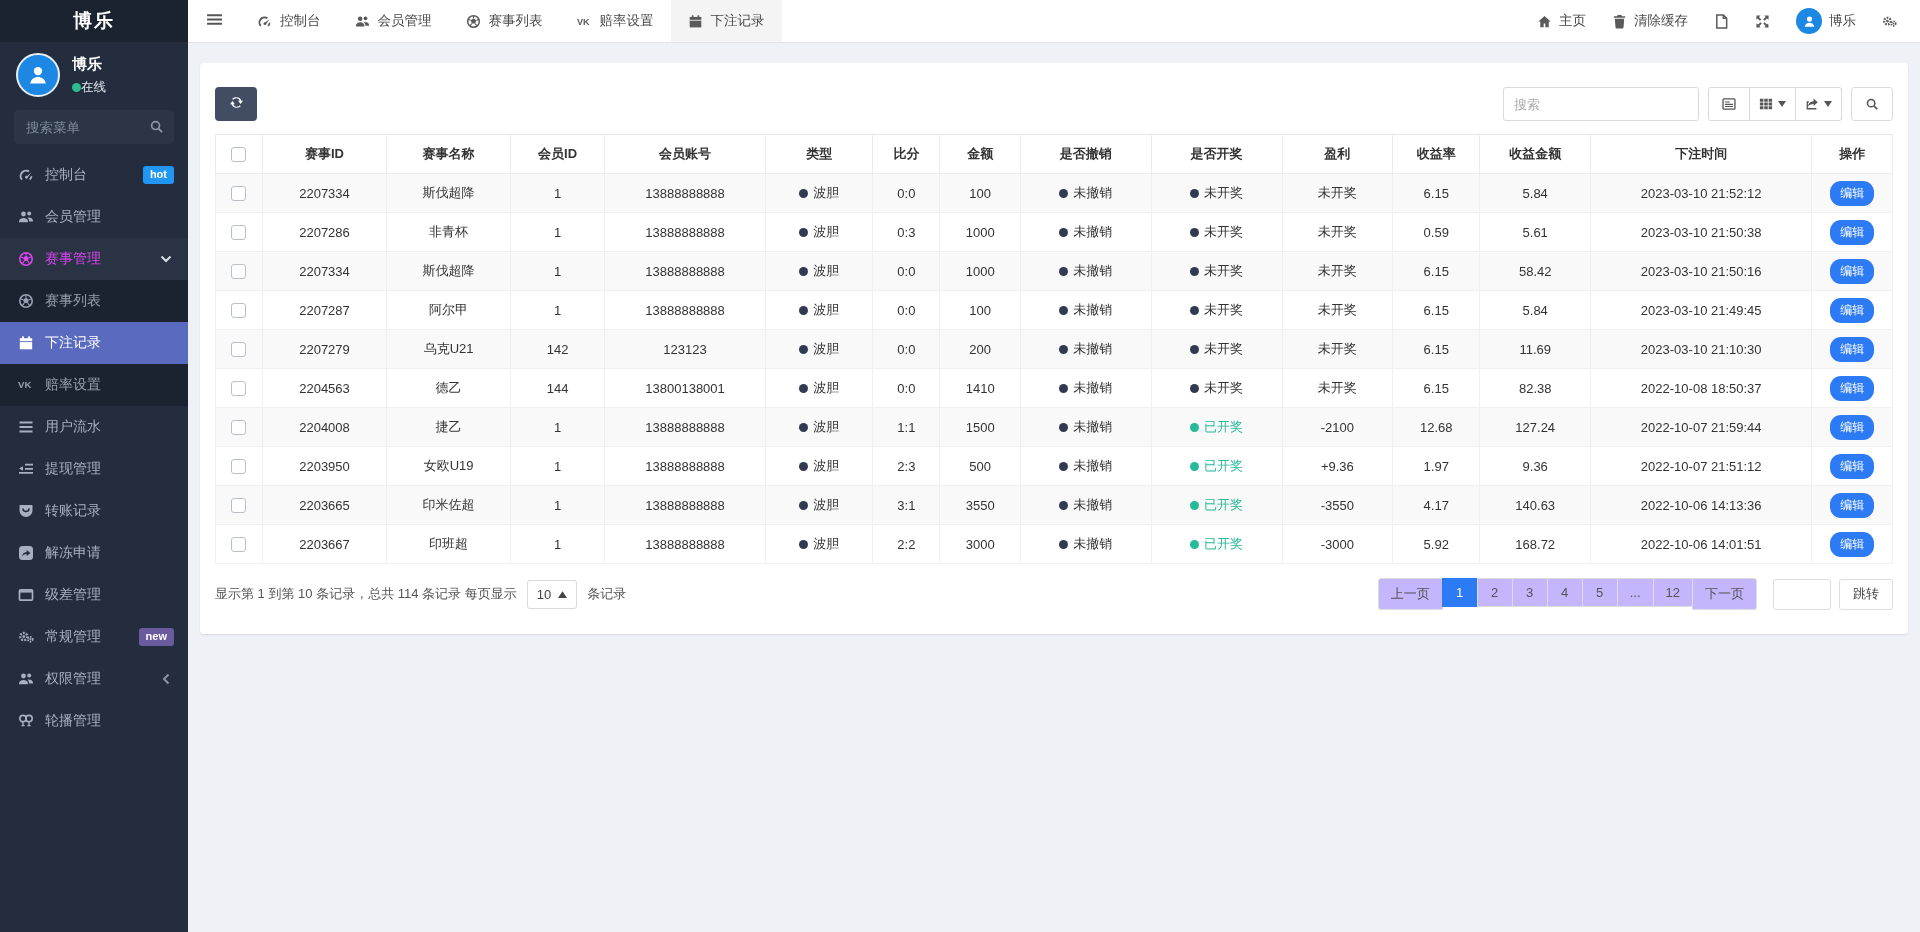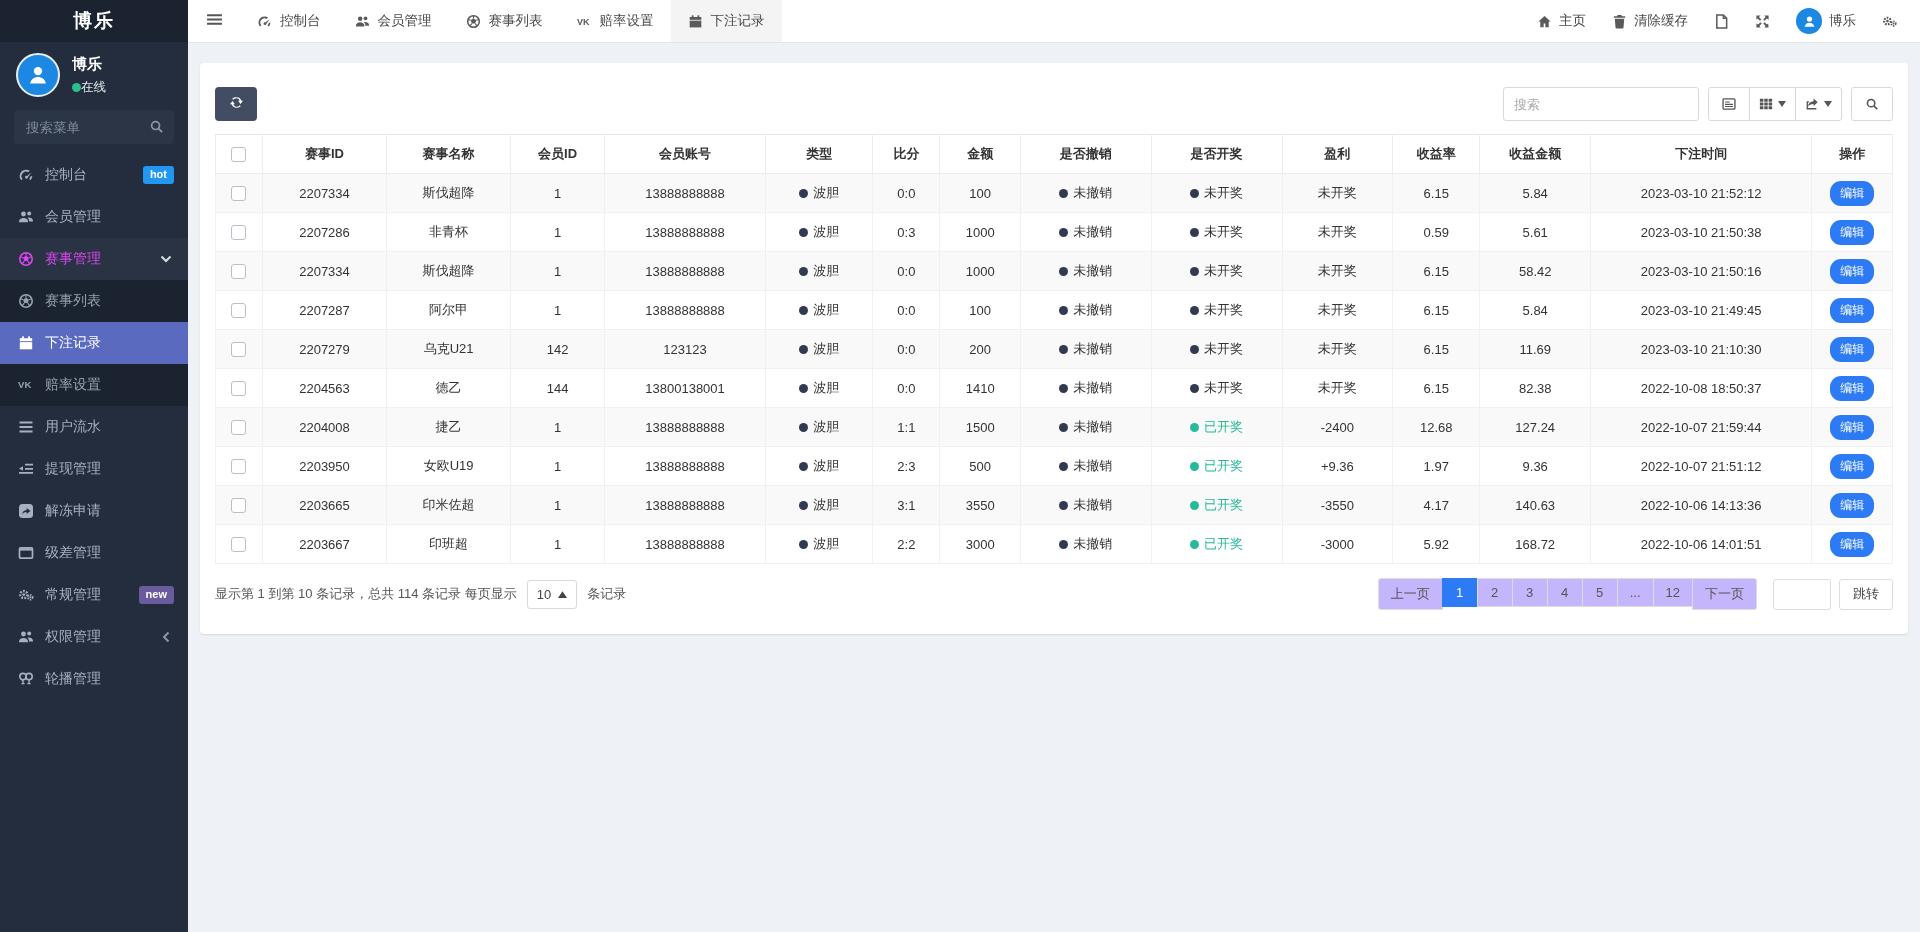--- a/index.html
+++ b/index.html
@@ -201,20 +201,29 @@
             <svg viewBox="0 0 16 16">
               <path d="M7 2.8h8v1.8H7zM7 6.9h8v1.8H7zM1 11h14v1.8H1z"></path>
               <path d="M5 5.2v4.6L1 7.5z"></path>
             </svg>
           </span>
           <span class="mi-label">提现管理</span>
         </div>
         <div class="menu-item">
           <span class="icon">
             <svg viewBox="0 0 16 16">
+              <path d="M2.5 2h11c.8 0 1 .3 1 1v4.5a6.5 6.5 0 0 1-13 0V3c0-.7.2-1 1-1z"></path>
+              <path d="M5 5.5a3 3 0 0 0 6 0" fill="none" stroke="#232d3d" stroke-width="1.6"></path>
+            </svg>
+          </span>
+          <span class="mi-label">转账记录</span>
+        </div>
+        <div class="menu-item">
+          <span class="icon">
+            <svg viewBox="0 0 16 16">
               <rect x="1" y="1" width="14" height="14" rx="3.5"></rect>
               <path d="M4 11.5c.4-2.9 2.1-4.4 4.7-4.6V5L12.4 8l-3.7 3V9.1c-1.9 0-3.4.7-4.7 2.4z" fill="#232d3d"></path>
             </svg>
           </span>
           <span class="mi-label">解冻申请</span>
         </div>
         <div class="menu-item">
           <span class="icon">
             <svg viewBox="0 0 16 16">
               <rect x="1.5" y="2.8" width="13" height="10.4" rx="1.2" fill="none" stroke="currentColor" stroke-width="1.7"></rect>
@@ -584,21 +593,21 @@
                 <td><input type="checkbox" class="cbx" style=""></td>
                 <td>2204008</td>
                 <td>捷乙</td>
                 <td>1</td>
                 <td>13888888888</td>
                 <td><span class="dot dot-dark"></span><span>波胆</span></td>
                 <td>1:1</td>
                 <td>1500</td>
                 <td><span class="dot dot-dark"></span><span>未撤销</span></td>
                 <td><span class="dot dot-green"></span><span class="green">已开奖</span></td>
-                <td>-2400</td>
+                <td>-2100</td>
                 <td>12.68</td>
                 <td>127.24</td>
                 <td>2022-10-07 21:59:44</td>
                 <td><button class="btn-edit">编辑</button></td>
               </tr>
               <tr>
                 <td><input type="checkbox" class="cbx" style=""></td>
                 <td>2203950</td>
                 <td>女欧U19</td>
                 <td>1</td>

